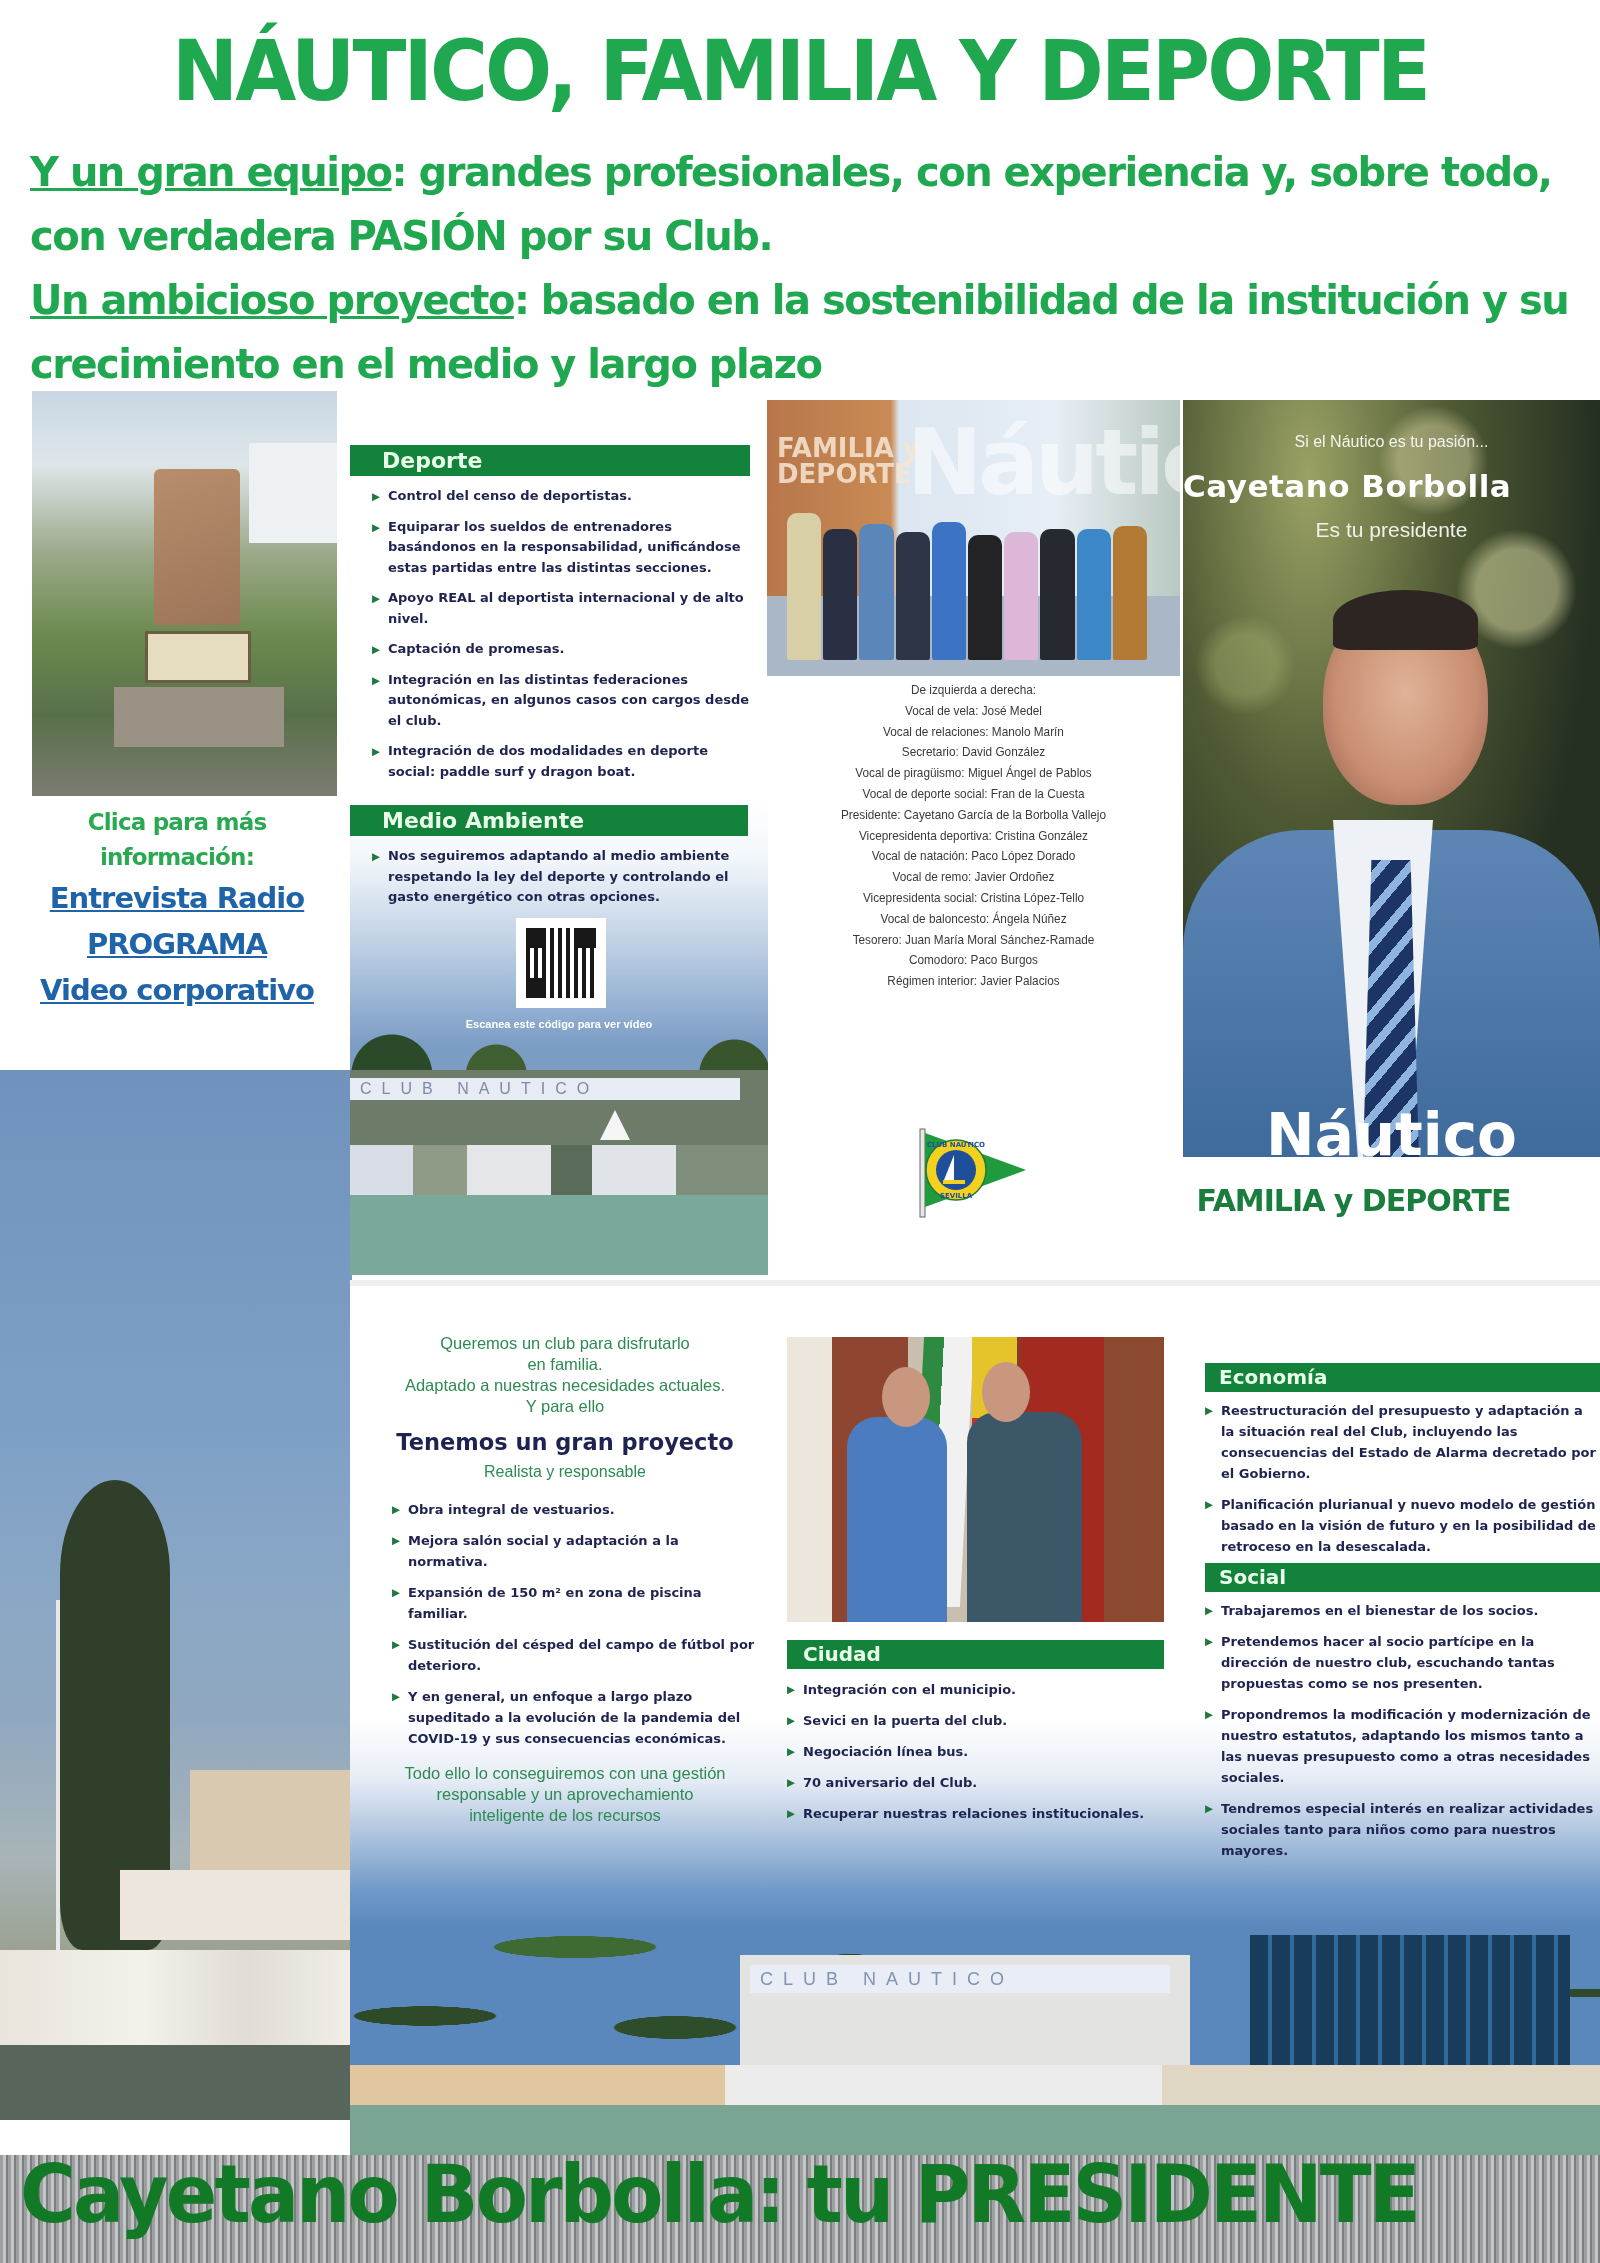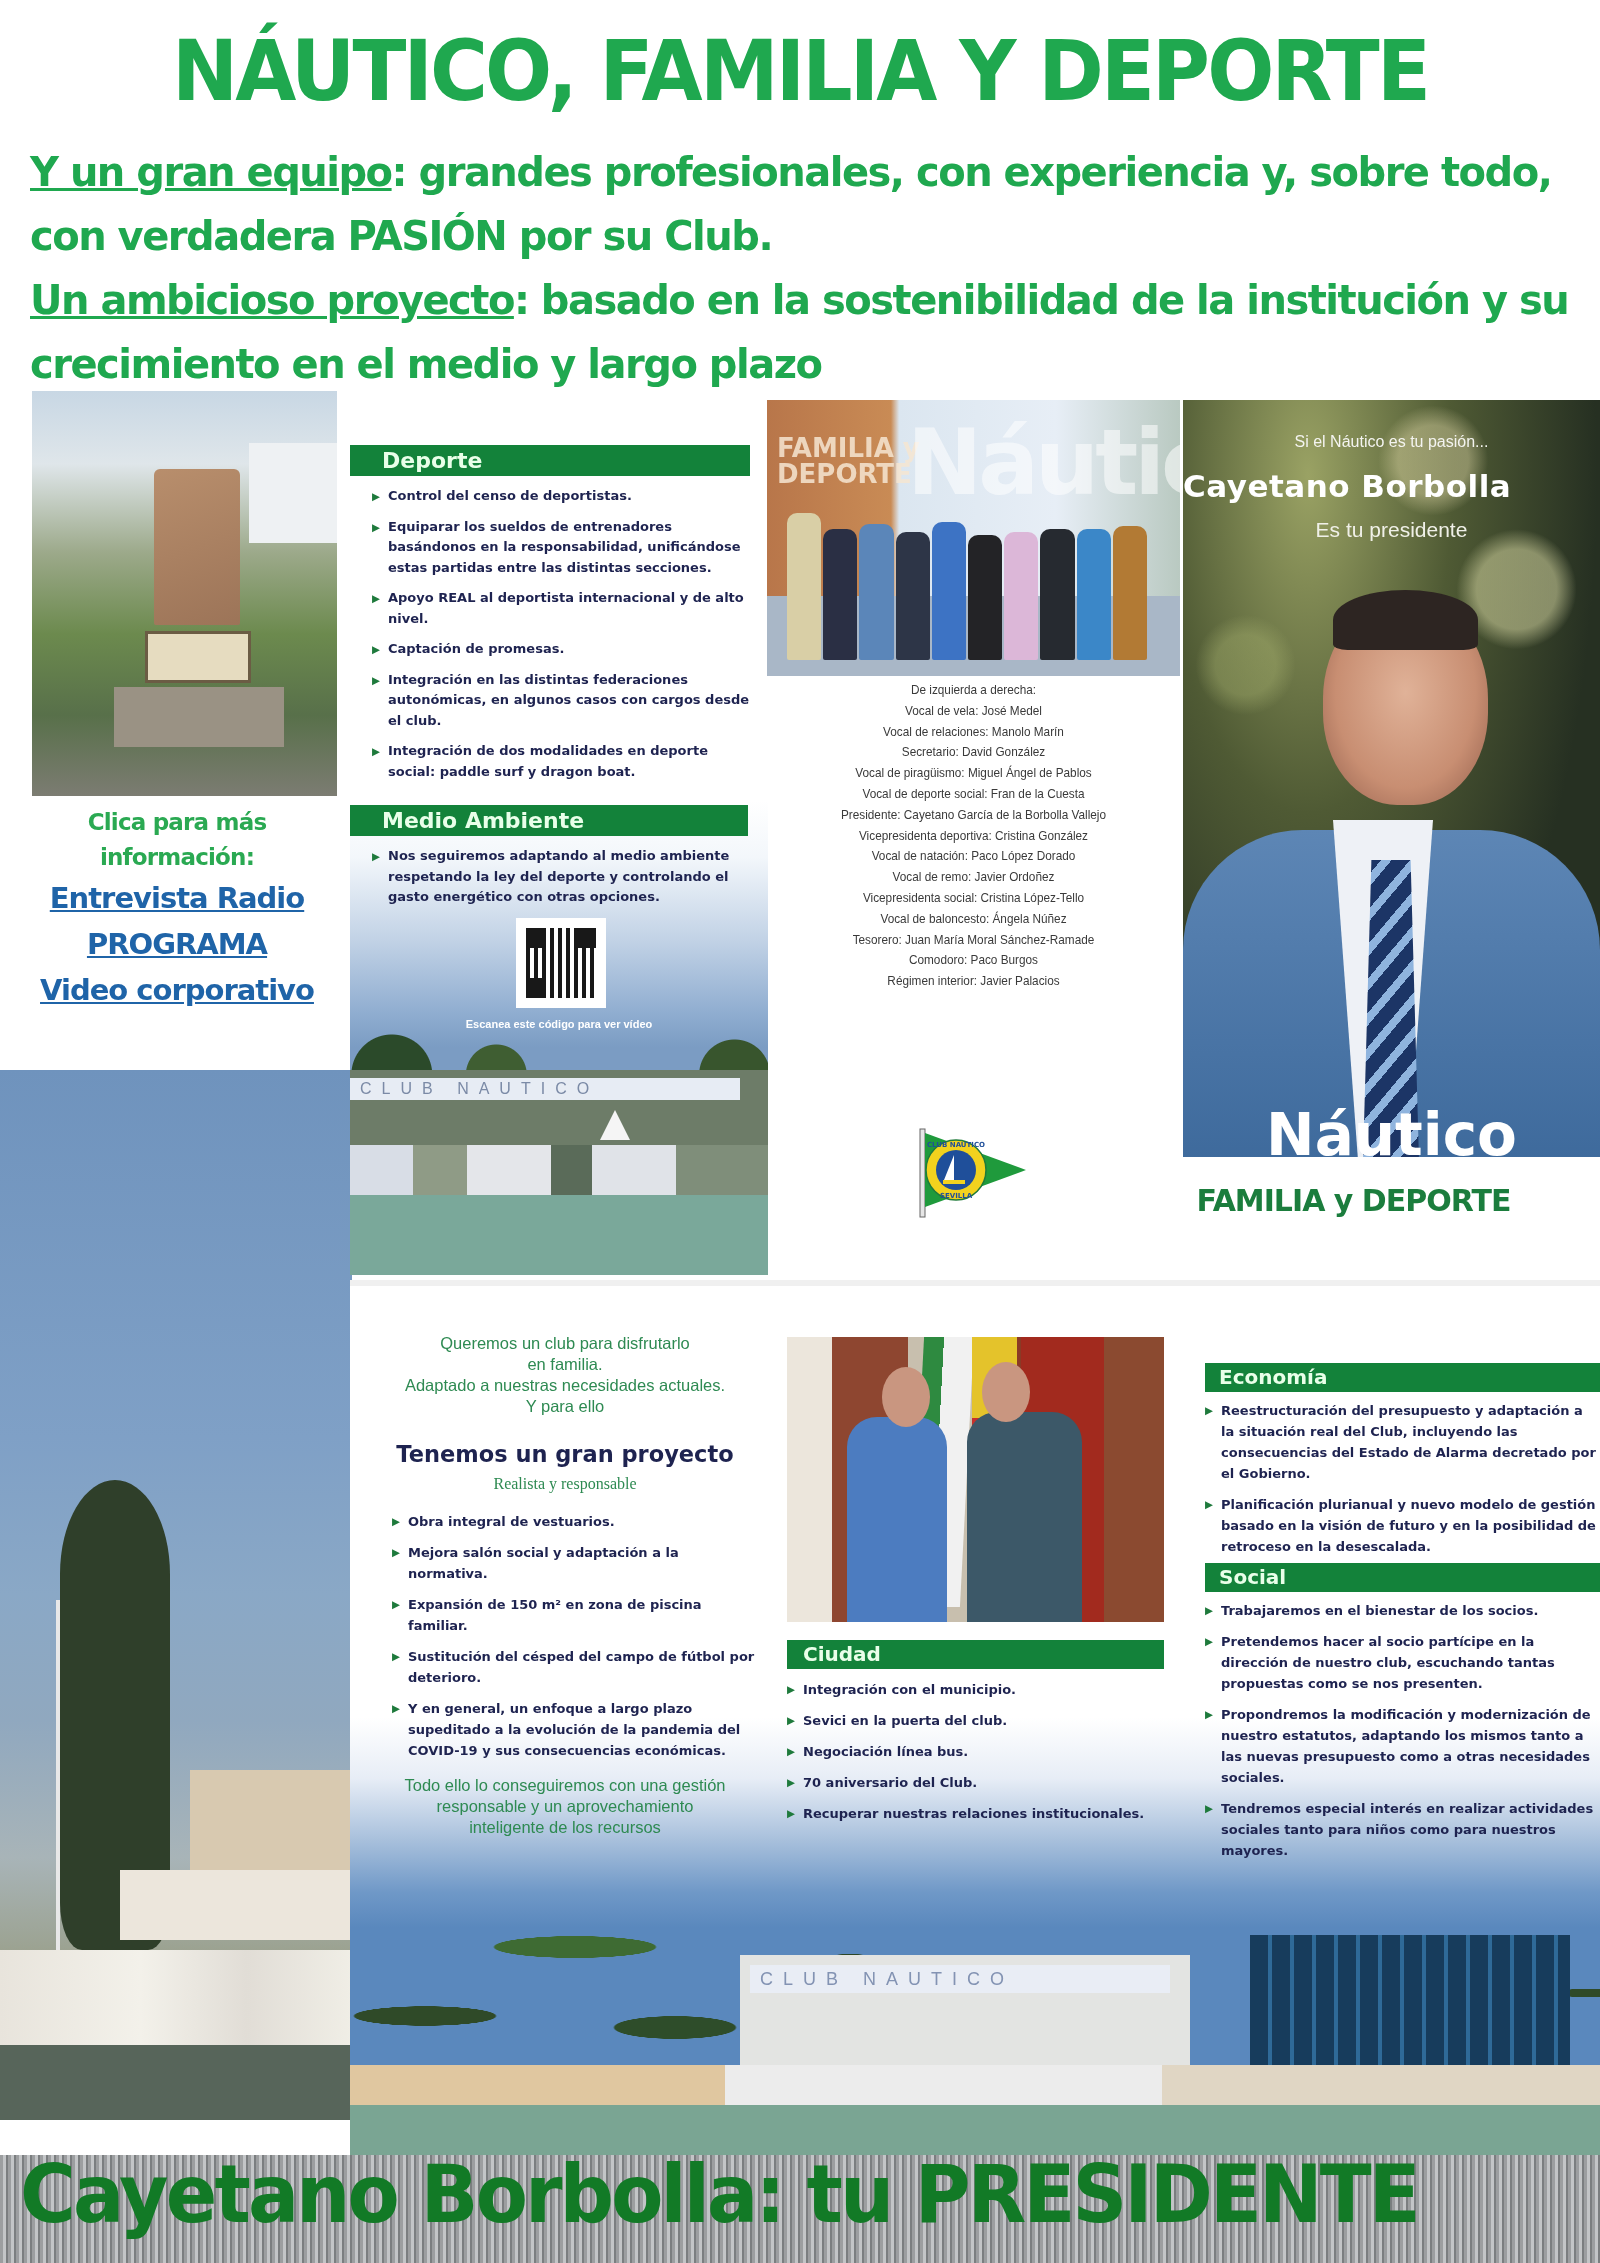--- a/index.html
+++ b/index.html
@@ -132,22 +132,22 @@
   .tagline { position: absolute; left: 1145px; top: 1183px; width: 417px; text-align: center; color: #1b7d3d;
     font-family: "DejaVu Sans", sans-serif; font-weight: bold; font-size: 30px; letter-spacing: -1px; }
 
   
   .bottom-panel { position: absolute; left: 350px; top: 1280px; width: 1250px; height: 875px; overflow: hidden;
     background: linear-gradient(180deg, #ffffff 0%, #ffffff 50%, #e7edf6 57%, #a8c0dc 64%, #6f98c7 70%, #5a88bd 74%); }
   .bottom-panel .divider { position: absolute; left: 0; top: 0; width: 100%; height: 6px; background: #f0f0f0; }
 
   .project { position: absolute; left: 20px; top: 53px; width: 390px; text-align: center; }
   .project .intro-txt { font-family: "Liberation Sans", sans-serif; color: #2e8a52; font-size: 16.5px; line-height: 21px; }
-  .project .big { font-family: "DejaVu Sans", sans-serif; font-weight: bold; color: #1e2350; font-size: 22.5px; margin-top: 24px; }
-  .project .sub { font-family: Liberation Serif, serif; color: #2e8a52; font-size: 16px; margin-top: 8px; }
+  .project .big { font-family: "DejaVu Sans", sans-serif; font-weight: bold; color: #1e2350; font-size: 22.5px; margin-top: 12px; }
+  .project .sub { font-family: Liberation Sans, sans-serif; color: #2e8a52; font-size: 16px; margin-top: 8px; }
   .project .bullets { text-align: left; margin: 18px 0 0 22px; font-size: 13px; line-height: 21px; }
   .project .bullets li { margin-bottom: 10px; }
   .project .closing { font-family: "Liberation Sans", sans-serif; color: #2e8a52; font-size: 16.5px; line-height: 21px; margin-top: 14px; }
 
   .handshake { position: absolute; left: 437px; top: 57px; width: 377px; height: 285px; overflow: hidden;
     background: linear-gradient(90deg, #ece6dc 0 12%, #8e4630 12% 32%, #c8bfae 32% 50%, #8a3a26 50% 62%, #a22a1e 62% 84%, #8b4a30 84%); }
   .handshake .flag1 { position: absolute; left: 130px; top: 0; width: 50px; height: 270px;
     background: linear-gradient(90deg, #2e8a40 0 40%, #f1f1f1 40%); transform: skewX(-3deg); }
   .handshake .flag2 { position: absolute; left: 185px; top: 0; width: 45px; height: 270px;
     background: linear-gradient(180deg, #e4c32b 0 30%, #c7302a 30%); }

